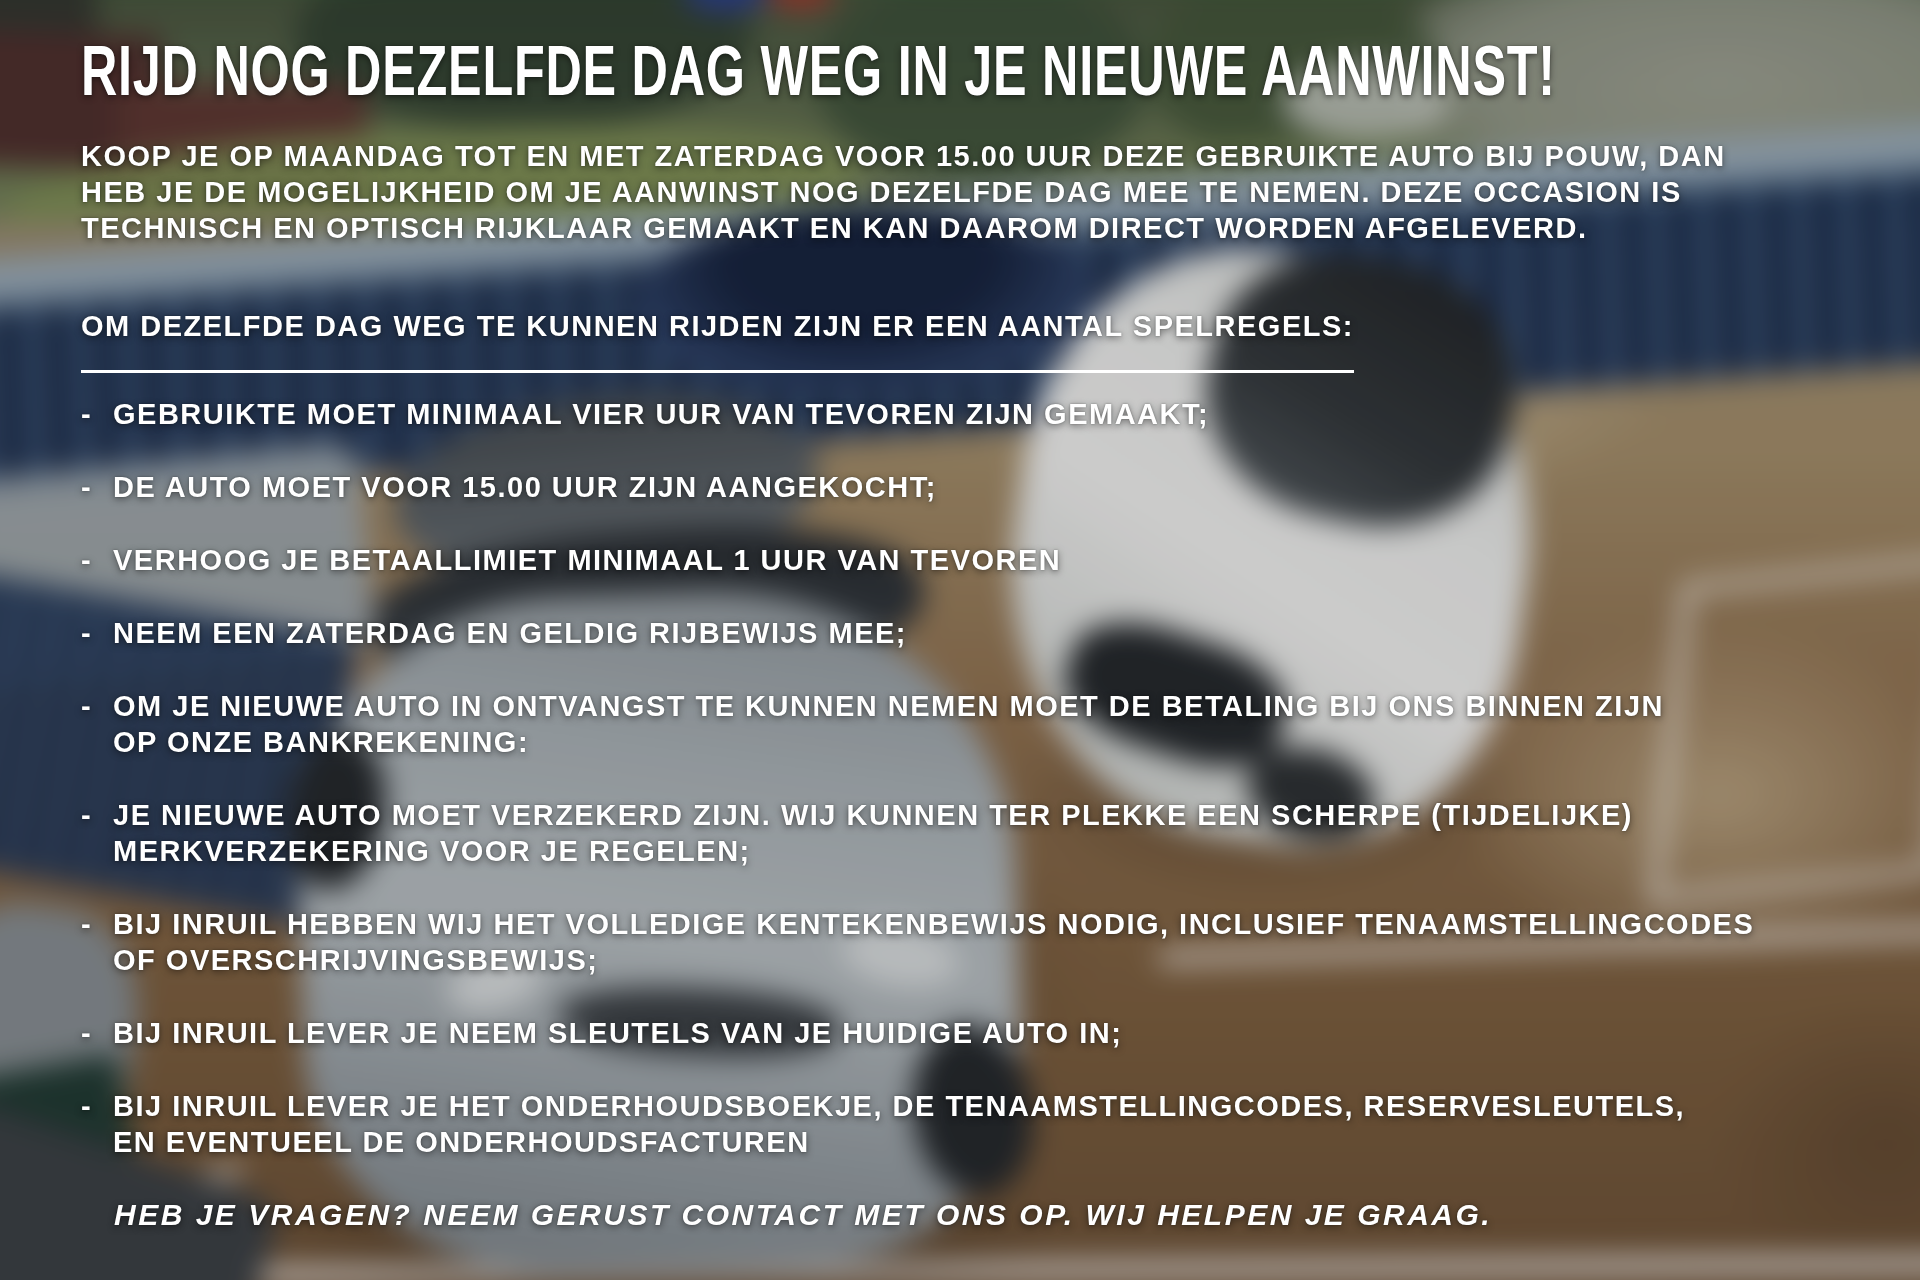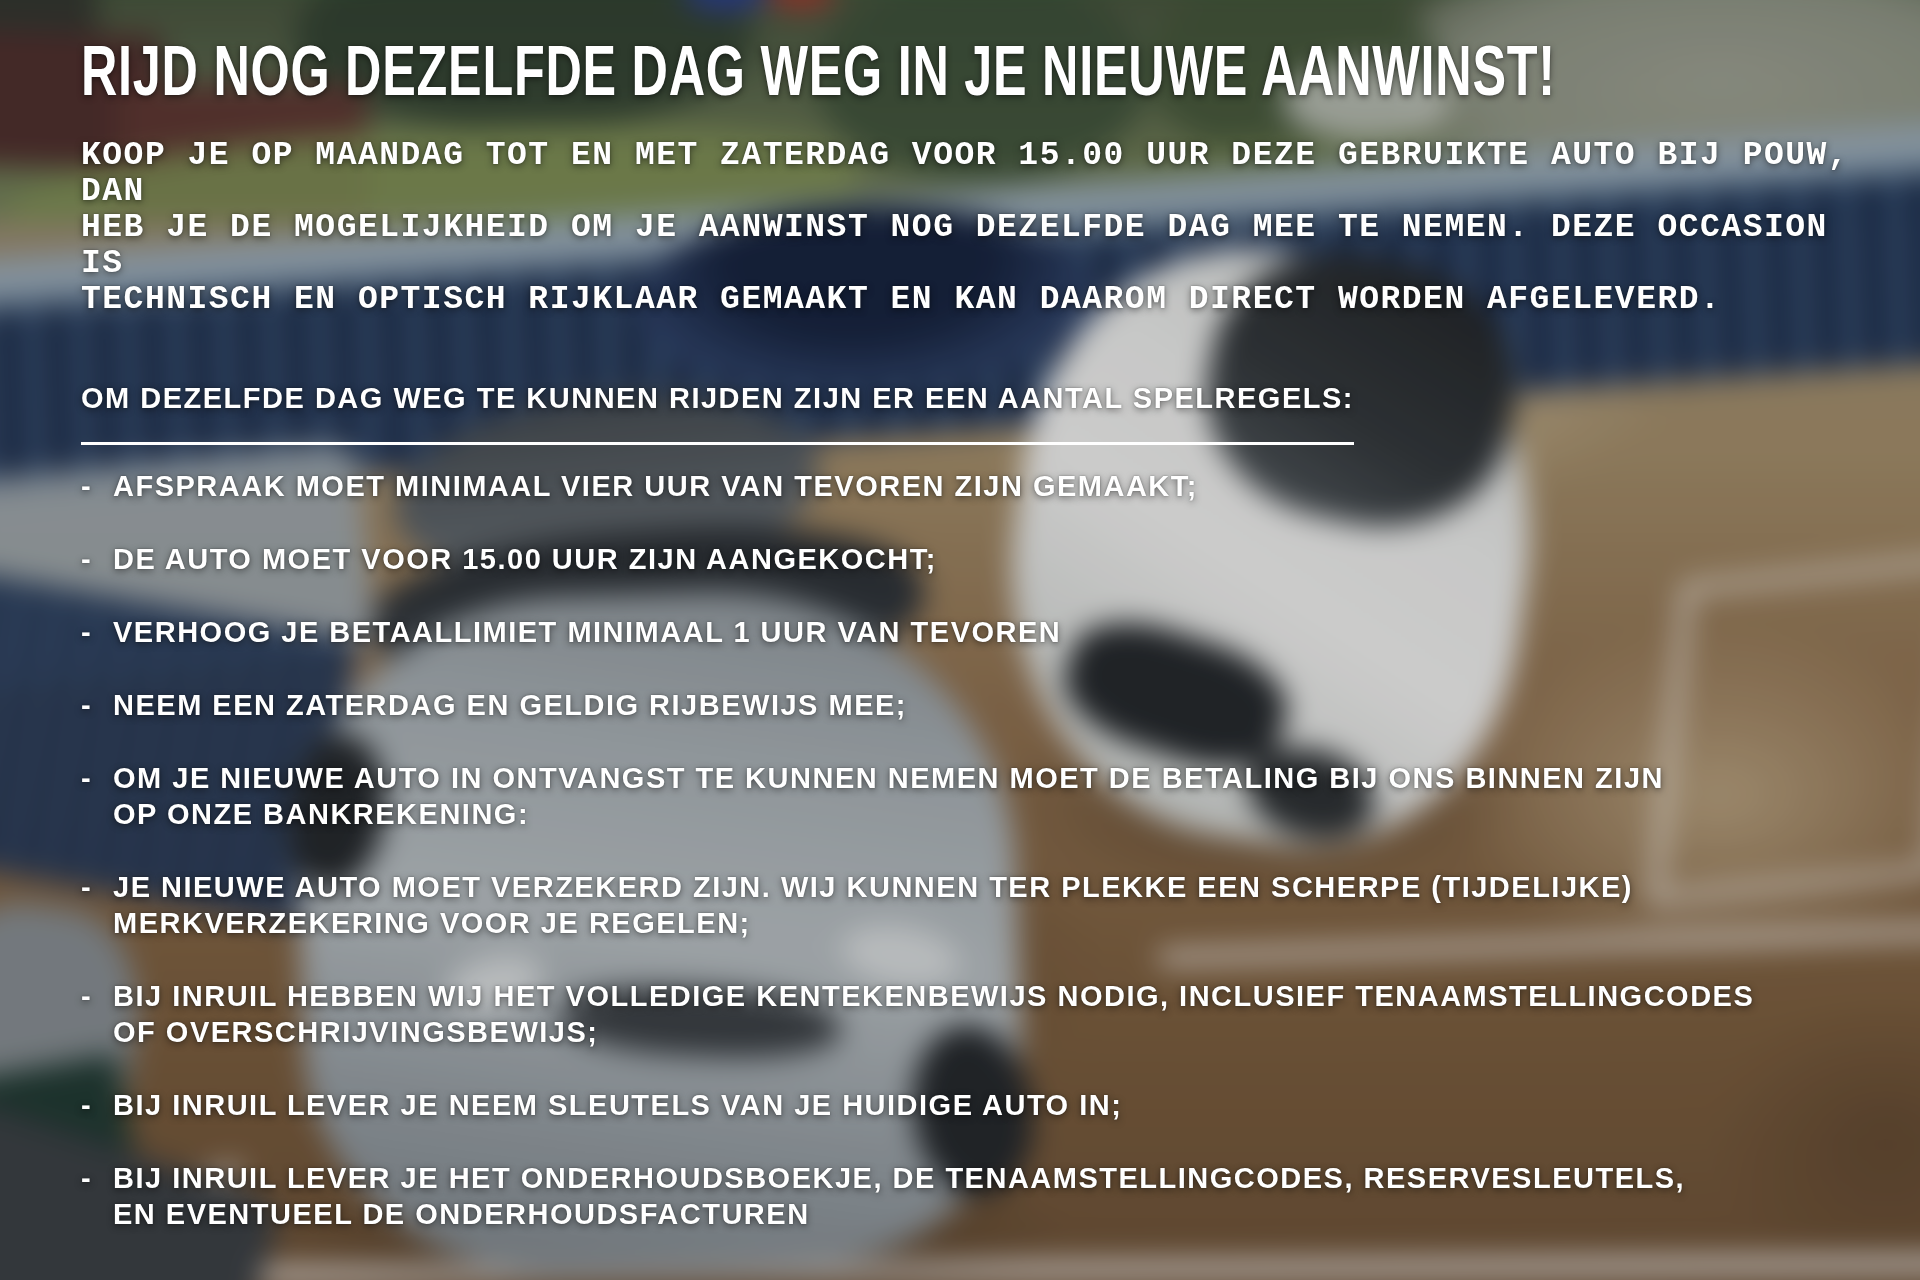--- a/index.html
+++ b/index.html
@@ -91,22 +91,22 @@
   .line-bl{left:-35px;top:1180px;width:310px;height:12px;background:rgba(255,255,255,.7);
        transform:rotate(-14deg);border-radius:6px;}
   .corner-wedge{left:-45px;top:1125px;width:330px;height:220px;background:#3a4045;
        transform:rotate(18deg);border-radius:12%;}
   .tint{position:absolute;inset:0;background:rgba(18,14,10,.17);}
   
   .content{position:absolute;left:81px;top:0;width:1790px;color:#fff;
        text-shadow:0 2px 7px rgba(0,0,0,.5),0 0 2px rgba(0,0,0,.35);}
   .title{margin:36px 0 0 0;font-size:70px;font-weight:bold;line-height:70px;letter-spacing:1px;
        white-space:nowrap;transform:scaleX(.72);transform-origin:left top;}
-  .intro{margin:32px 0 0 0;font-size:33px;font-weight:bold;line-height:36px;letter-spacing:1.5px;
-       white-space:pre-line;font-family:Liberation Mono, monospace;}
+  .intro{margin:32px 0 0 0;font-size:29px;font-weight:bold;line-height:36px;letter-spacing:1.5px;
+       white-space:pre-line;}
   .rules-heading{display:inline-block;margin:62px 0 0 0;font-size:29px;font-weight:bold;
        line-height:36px;letter-spacing:1.5px;padding-bottom:26px;border-bottom:3px solid #fff;}
   .rules{list-style:none;margin:23px 0 0 0;padding:0;}
   .rules li{display:flex;align-items:flex-start;margin:0 0 37px 0;font-size:29px;font-weight:bold;
        line-height:36px;letter-spacing:1.5px;}
   .dash{flex:0 0 32px;}
   .li-text{flex:1;white-space:pre-line;}
   .outro{margin:15px 0 0 33px;font-size:30px;font-weight:bold;font-style:italic;line-height:36px;
        letter-spacing:2.5px;}
 </style>
@@ -167,21 +167,21 @@
     <h1 class="title">RIJD NOG DEZELFDE DAG WEG IN JE NIEUWE AANWINST!</h1>
     <p class="intro">KOOP JE OP MAANDAG TOT EN MET ZATERDAG VOOR 15.00 UUR DEZE GEBRUIKTE AUTO BIJ POUW, DAN
 HEB JE DE MOGELIJKHEID OM JE AANWINST NOG DEZELFDE DAG MEE TE NEMEN. DEZE OCCASION IS
 TECHNISCH EN OPTISCH RIJKLAAR GEMAAKT EN KAN DAAROM DIRECT WORDEN AFGELEVERD.</p>
     <div>
       <span class="rules-heading">OM DEZELFDE DAG WEG TE KUNNEN RIJDEN ZIJN ER EEN AANTAL SPELREGELS:</span>
     </div>
     <ul class="rules">
       <li>
         <span class="dash">-</span>
-        <span class="li-text">AFSPRAAK MOET MINIMAAL VIER UUR VAN TEVOREN ZIJN GEMAAKT;</span>
+        <span class="li-text">GEBRUIKTE MOET MINIMAAL VIER UUR VAN TEVOREN ZIJN GEMAAKT;</span>
       </li>
       <li>
         <span class="dash">-</span>
         <span class="li-text">DE AUTO MOET VOOR 15.00 UUR ZIJN AANGEKOCHT;</span>
       </li>
       <li>
         <span class="dash">-</span>
         <span class="li-text">VERHOOG JE BETAALLIMIET MINIMAAL 1 UUR VAN TEVOREN</span>
       </li>
       <li>
@@ -206,14 +206,15 @@
       <li>
         <span class="dash">-</span>
         <span class="li-text">BIJ INRUIL LEVER JE NEEM SLEUTELS VAN JE HUIDIGE AUTO IN;</span>
       </li>
       <li>
         <span class="dash">-</span>
         <span class="li-text">BIJ INRUIL LEVER JE HET ONDERHOUDSBOEKJE, DE TENAAMSTELLINGCODES, RESERVESLEUTELS,
 EN EVENTUEEL DE ONDERHOUDSFACTUREN</span>
       </li>
     </ul>
+    <p class="outro">HEB JE VRAGEN? NEEM GERUST CONTACT MET ONS OP. WIJ HELPEN JE GRAAG.</p>
   </div>
 </div>
 
 </body></html>

